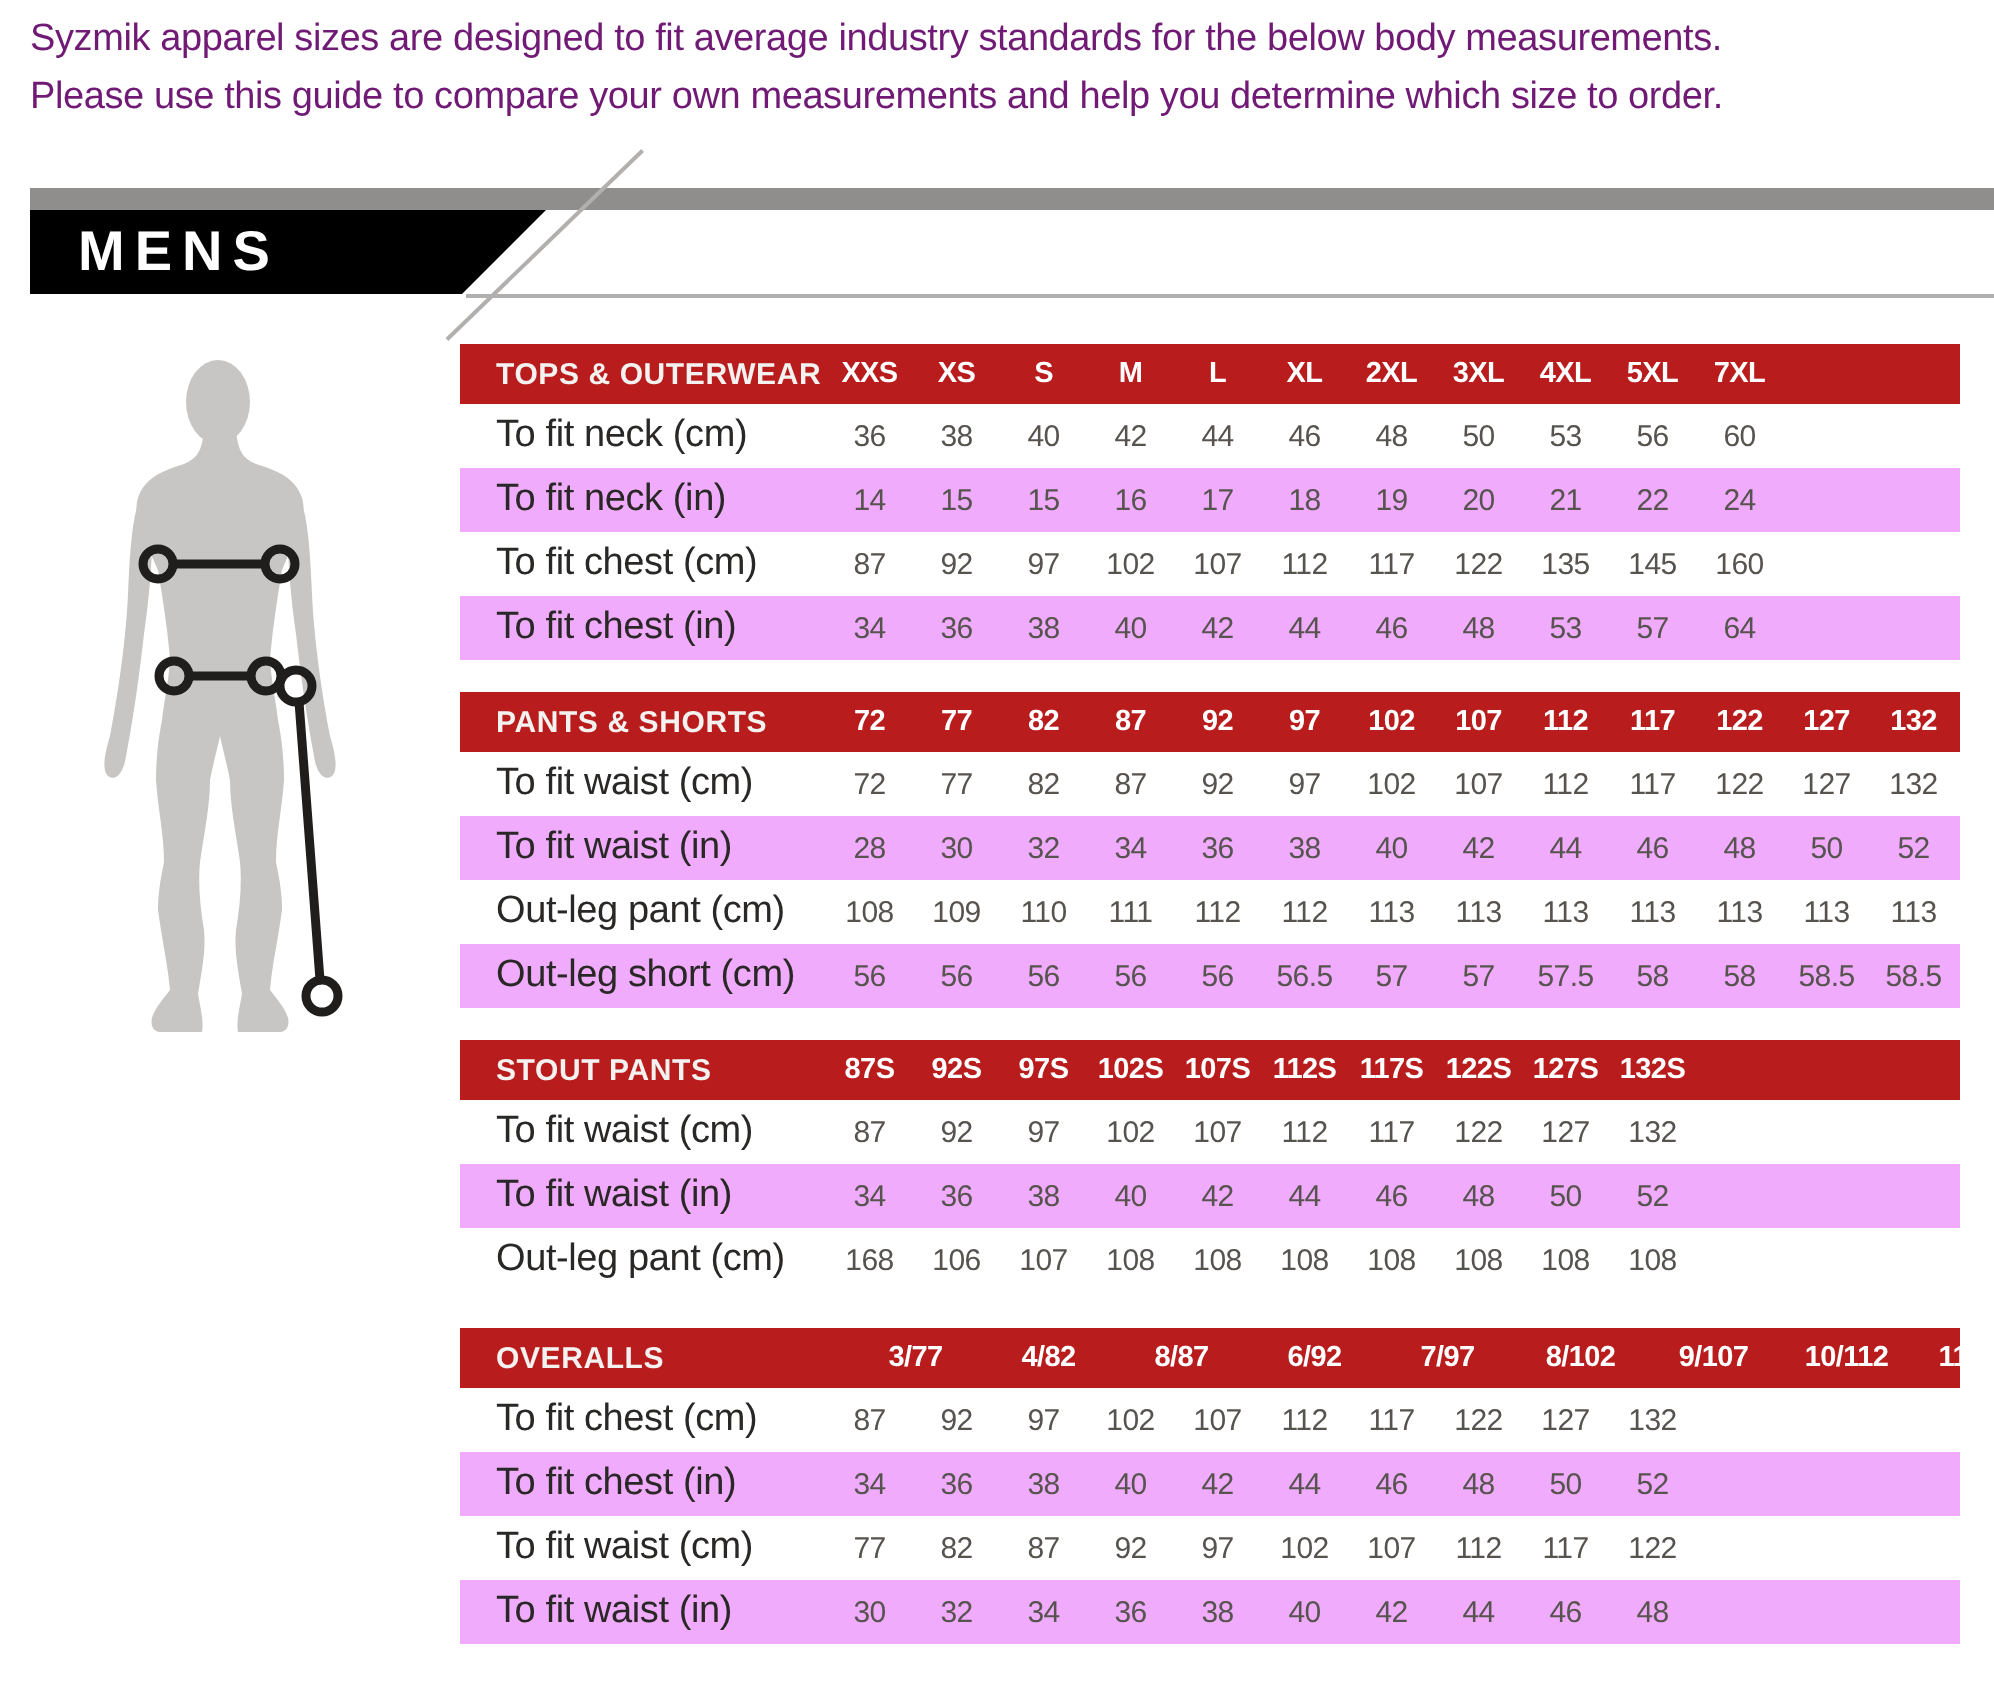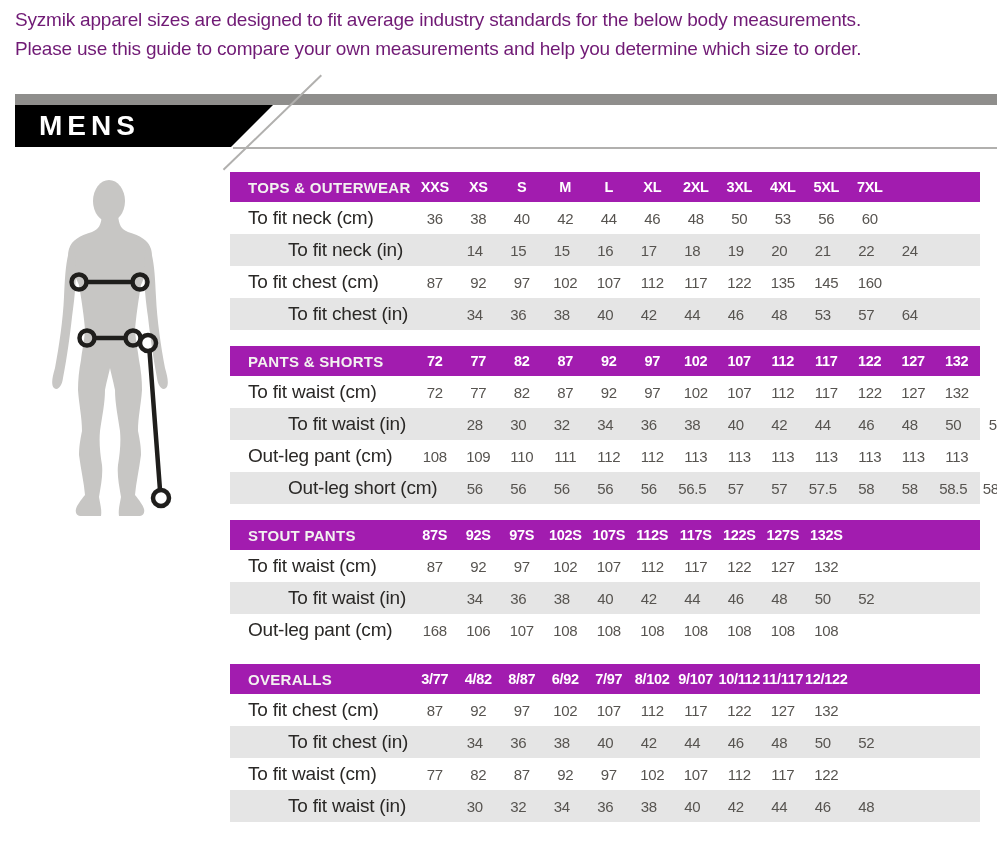--- a/index.html
+++ b/index.html
@@ -22,30 +22,30 @@
     transform:rotate(136deg);transform-origin:0 0;
   }
   .banner-hline{position:absolute;left:233px;right:0;top:147px;height:2px;background:#b1b0ae;}
   
   .figure{position:absolute;left:20px;top:165px;}
   
   .tables{position:absolute;left:230px;top:172px;width:750px;}
   .size-table{margin-bottom:16px;}
   .size-table:last-child{margin-bottom:0;}
   .thead{
-    display:grid;align-items:center;height:30px;background:#a21caf;color:#fff;
+    display:grid;align-items:center;height:30px;background:#b91c1c;color:#fff;
   }
   .thead .t-title{
     color:#f3f2f0;font-weight:bold;font-size:15px;padding-left:18px;letter-spacing:0.3px;white-space:nowrap;
   }
   .thead .t-size{
     text-align:center;font-weight:bold;font-size:14.5px;color:#ffffff;letter-spacing:-0.3px;white-space:nowrap;
   }
   .trow{display:grid;align-items:center;height:32px;background:#ffffff;}
-  .trow.alt{background:#e5e5e5;padding-left:40px;}
+  .trow.alt{background:#f0abfc;}
   .r-label{font-size:19px;color:#2a2826;padding-left:18px;white-space:nowrap;letter-spacing:-0.2px;}
   .r-val{text-align:center;font-size:15px;color:#575450;white-space:nowrap;letter-spacing:-0.3px;}
 </style>
 </head>
 <body>
 
 <div class="page">
 
   <div class="intro">
     <div>Syzmik apparel sizes are designed to fit average industry standards for the below body measurements.</div>
@@ -354,21 +354,21 @@
           <div class="r-val">108</div>
           <div class="r-val">108</div>
           <div class="r-val">108</div>
           <div class="r-val">108</div>
           <div class="r-val">108</div>
           <div class="r-val">108</div>
           <div></div>
         </div>
       </div>
       <div class="size-table">
-        <div class="thead" style="grid-template-columns: 183px repeat(10, 43.5px) 1fr;">
+        <div class="thead" style="grid-template-columns: 183px repeat(10, 43.5px) 1fr; gap: 23px;">
           <div class="t-title">OVERALLS</div>
           <div class="t-size">3/77</div>
           <div class="t-size">4/82</div>
           <div class="t-size">8/87</div>
           <div class="t-size">6/92</div>
           <div class="t-size">7/97</div>
           <div class="t-size">8/102</div>
           <div class="t-size">9/107</div>
           <div class="t-size">10/112</div>
           <div class="t-size">11/117</div>

